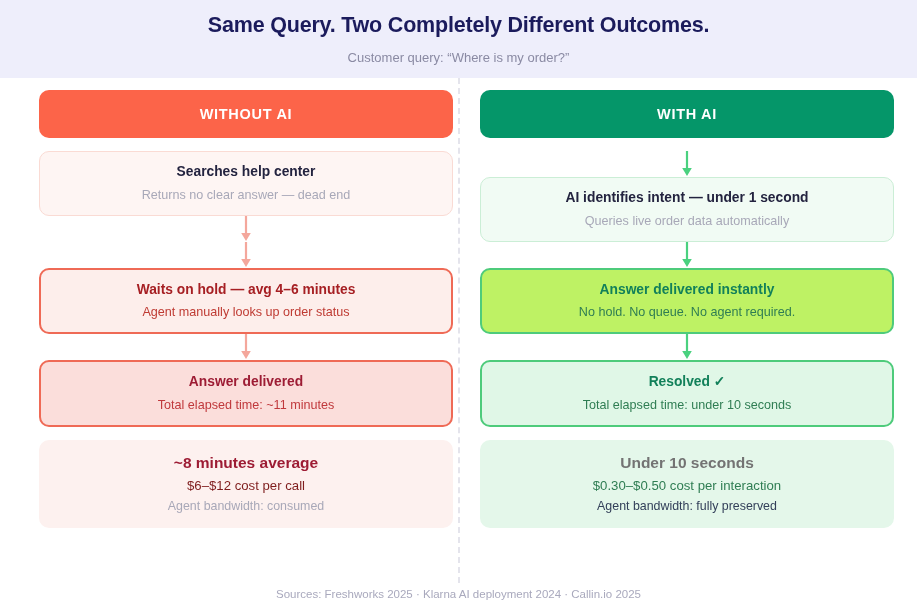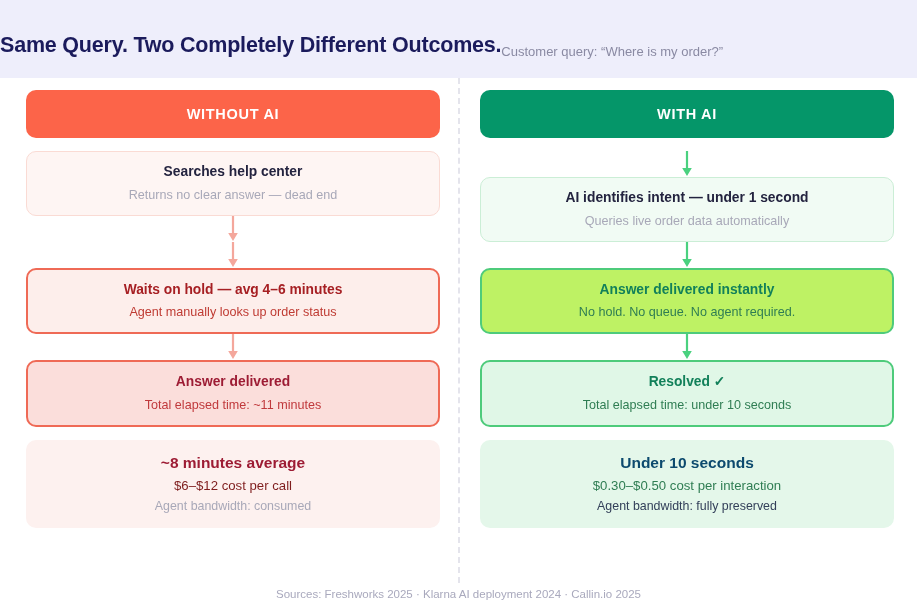--- a/index.html
+++ b/index.html
@@ -13,20 +13,21 @@
     font-family: "Liberation Sans", sans-serif;
     overflow: hidden;
     position: relative;
   }
 
   
   .header-band {
     height: 78px;
     background: #eeeefb;
     display: flex;
+    flex-direction: column;
     align-items: center;
     justify-content: flex-start;
     padding-top: 13px;
     box-sizing: border-box;
   }
   .page-title {
     font-size: 21.5px;
     font-weight: bold;
     color: #1b1b5c;
     letter-spacing: -0.2px;
@@ -38,21 +39,21 @@
     font-size: 13px;
     color: #8a8aa3;
     text-align: center;
   }
 
   
   .board {
     position: relative;
     height: 420px;
     box-sizing: border-box;
-    padding: 12px 0 0 3px;
+    padding: 12px 0 0 16px;
   }
   .divider {
     position: absolute;
     left: 458px;
     top: 0px;
     width: 0;
     height: 505px;
     border-left: 2px dashed #e4e4ec;
   }
   .columns {
@@ -184,21 +185,21 @@
     line-height: 1.3;
   }
   .summary-line3 {
     font-size: 12.4px;
     margin-top: 4px;
     line-height: 1.3;
   }
   .summary.bad .summary-head  { color: #9d1c34; }
   .summary.bad .summary-line2 { color: #7f1d1d; }
   .summary.bad .summary-line3 { color: #a8a8b8; }
-  .summary.good .summary-head  { color: #0c4a6e; }
+  .summary.good .summary-head  { color: #737373; }
   .summary.good .summary-line2 { color: #2f7d53; }
   .summary.good .summary-line3 { color: #33405a; }
 
   .spacer-gap { height: 13px; }
 
   
   .footer {
     position: absolute;
     left: 0;
     right: 0;

